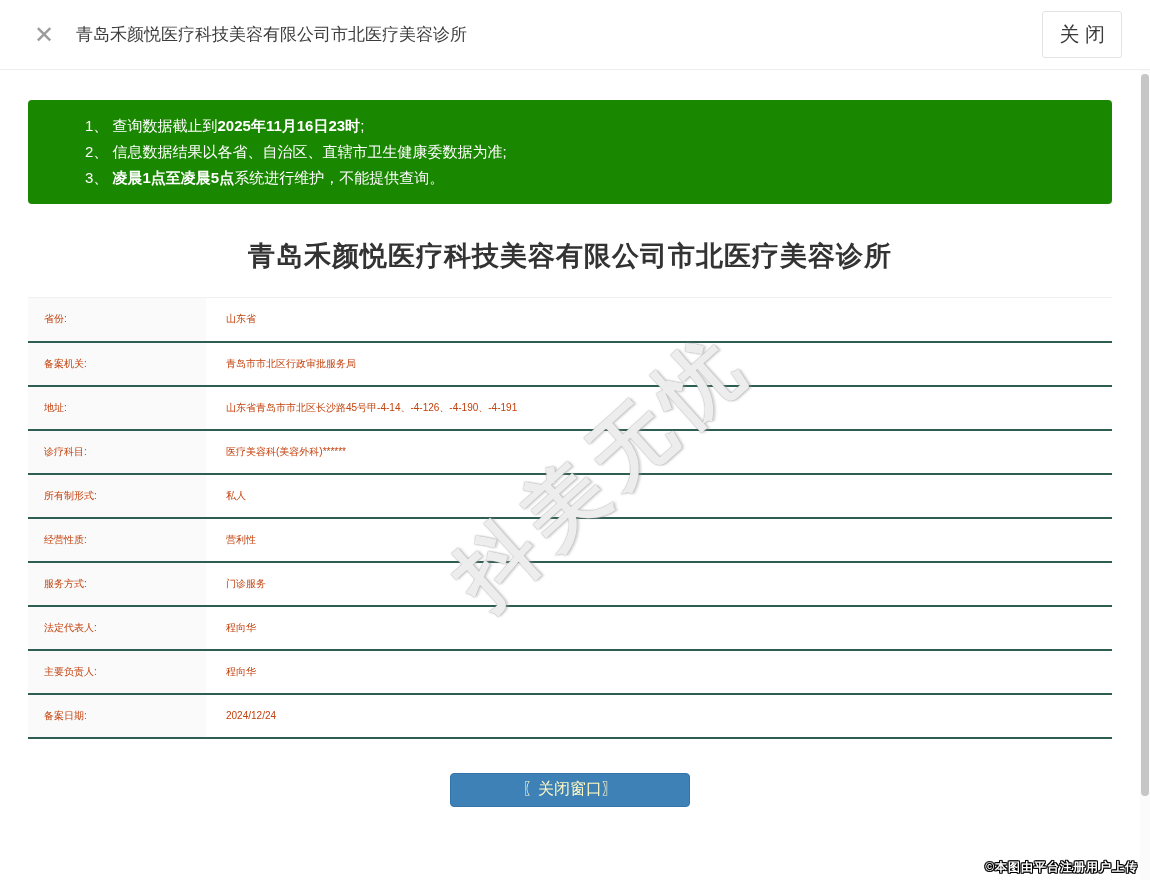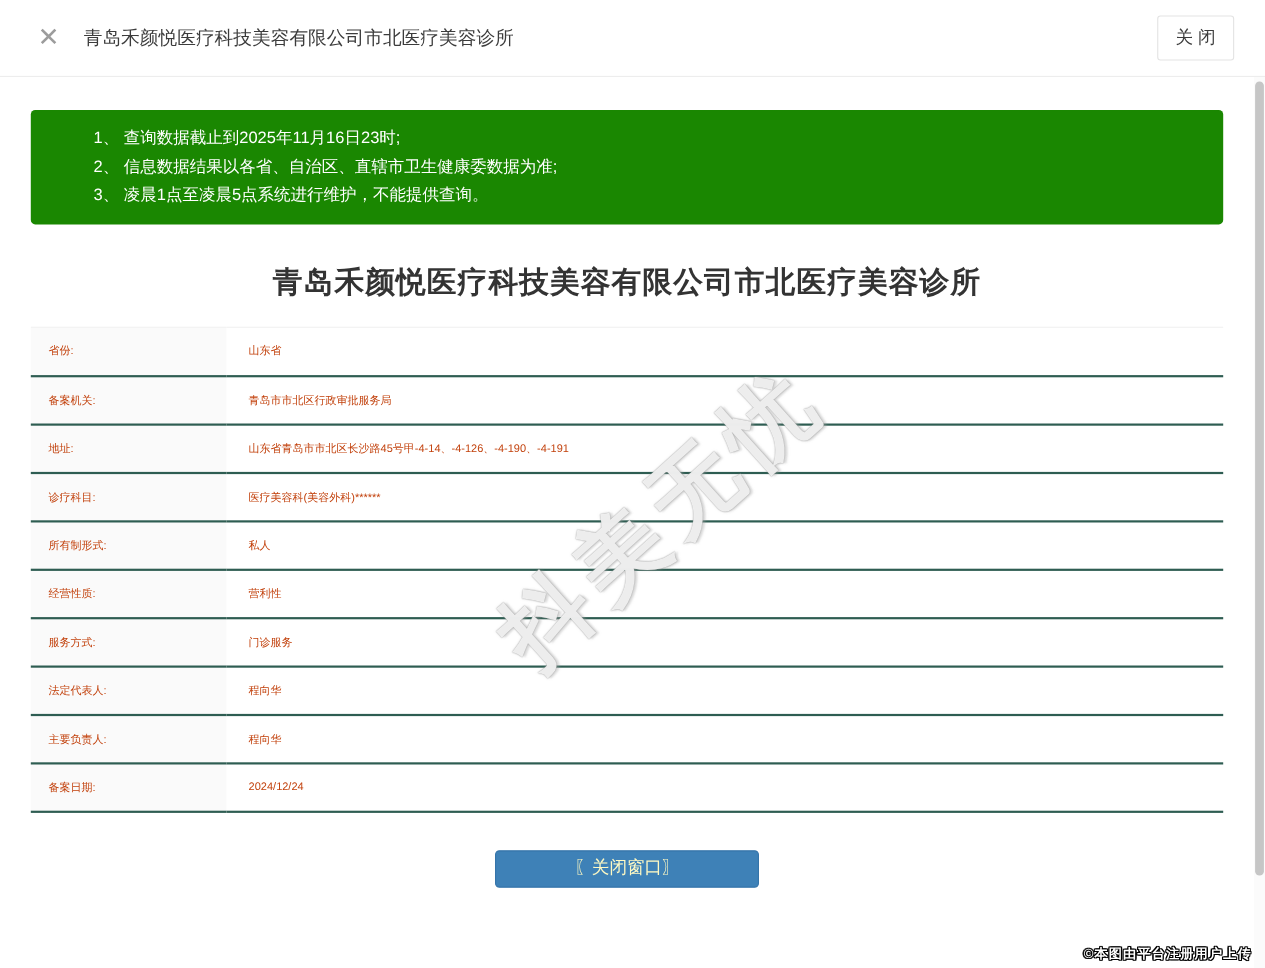--- a/index.html
+++ b/index.html
@@ -7,30 +7,30 @@
     font-family:"Liberation Sans","DejaVu Sans",sans-serif; }
   .page { position:relative; width:1150px; height:880px; background:#fff; }
 
   
   .topbar { height:70px; display:flex; align-items:center; padding:0 28px 0 34px;
     border-bottom:1px solid #ededed; background:#fff; }
   .x-icon { font-size:24px; color:#9c9c9c; margin-right:22px; cursor:pointer; line-height:1; }
   .topbar-title { font-size:17px; color:#3c3c3c; }
   .topbar-spacer { flex:1; }
   .close-btn { background:#fff; border:1px solid #e3e3e3; border-radius:3px;
-    padding:9px 16px; font-size:16px; color:#3c3c3c; cursor:pointer;
+    padding:9px 16px; font-size:20px; color:#3c3c3c; cursor:pointer;
     font-family:inherit; white-space:pre; }
 
   
   .content { position:relative; width:1084px; margin-left:28px; }
 
   
   .notice { margin-top:30px; background:#1a8701; border-radius:4px; color:#fff;
     padding:13px 20px 13px 57px; font-size:15px; line-height:26px; }
-  .notice b { font-weight:normal; }
+  .notice b { font-weight:bold; }
 
   
   .detail-title { margin-top:34px; text-align:center; font-size:27px; font-weight:bold;
     color:#333; letter-spacing:1px; }
 
   
   .detail-table { width:100%; margin-top:23px; border-collapse:collapse;
     border-top:1px solid #f0f0f0; }
   .detail-table tr { border-bottom:2px solid #2e5d52; }
   .detail-table td { font-size:10px; color:#c2410c; height:44px; padding:0 16px; }

